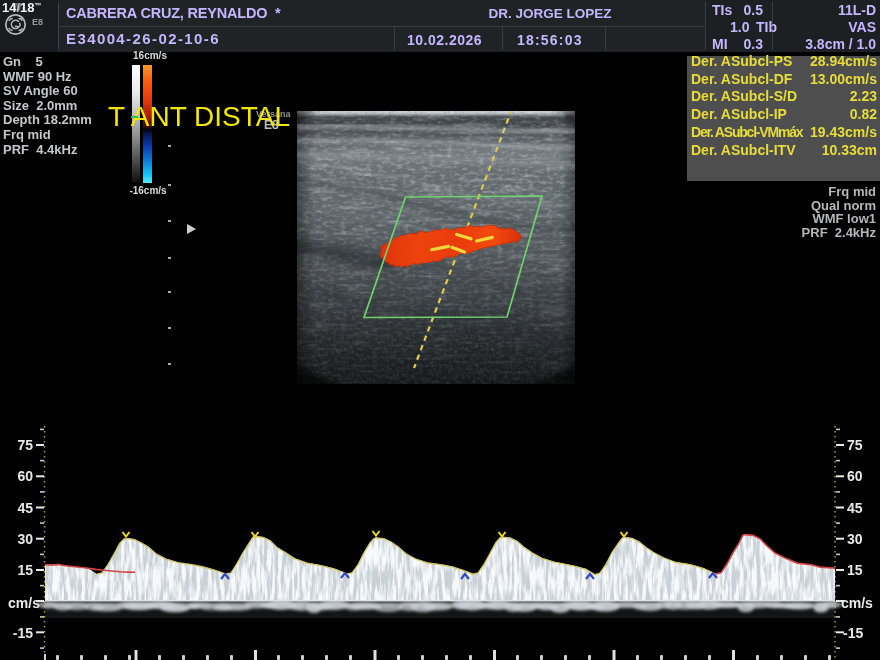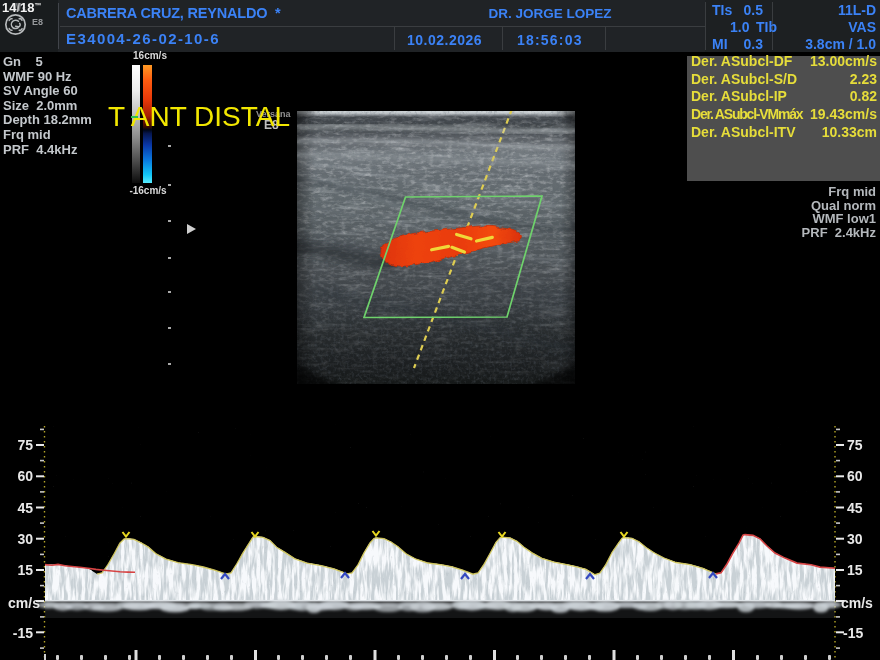--- a/index.html
+++ b/index.html
@@ -1,19 +1,19 @@
 <!DOCTYPE html>
 <html><head>
 <meta charset="utf-8">
 <style>
   html,body{margin:0;padding:0;background:#000;}
   body{width:880px;height:660px;position:relative;overflow:hidden;
        font-family:"Liberation Sans",sans-serif;}
   .abs{position:absolute;}
-  .hdr{color:#3b82f6;font-weight:bold;}
+  .hdr{color:#c4b5fd;font-weight:bold;}
   .mrow{display:flex;justify-content:space-between;white-space:nowrap;}
   .mv{letter-spacing:0;}
 </style>
 </head>
 <body>
 
 <div class="abs" style="left:0;top:0;width:880px;height:52px;background:#191c1e;"></div>
 <div class="abs" style="left:58px;top:0;width:647px;height:52px;background:#202326;"></div>
 <div class="abs" style="left:705px;top:0;width:175px;height:52px;background:#1d2022;"></div>
 
@@ -48,20 +48,24 @@
 <div class="abs hdr" style="left:712px;top:36px;font-size:14px;">MI</div>
 <div class="abs hdr" style="left:730px;top:2px;width:33px;text-align:right;font-size:14px;">0.5</div>
 <div class="abs hdr" style="left:730px;top:19px;width:33px;text-align:left;font-size:14px;">1.0</div>
 <div class="abs hdr" style="left:730px;top:36px;width:33px;text-align:right;font-size:14px;">0.3</div>
 <div class="abs hdr" style="left:760px;top:2px;width:116px;text-align:right;font-size:14px;">11L-D</div>
 <div class="abs hdr" style="left:760px;top:19px;width:116px;text-align:right;font-size:14px;">VAS</div>
 <div class="abs hdr" style="left:760px;top:36px;width:116px;text-align:right;font-size:14px;">3.8cm / 1.0</div>
 
 <div class="abs" style="left:687px;top:56px;width:193px;height:125px;background:#4e4e4e;"></div>
 <div class="abs" style="left:691px;top:53px;width:186px;height:128px;color:#e6dd3a;font-weight:bold;font-size:14px;line-height:17.7px;">
+  <div class="mrow">
+      <span>Der. ASubcl-PS</span>
+      <span class="mv">28.94cm/s</span>
+    </div>
   <div class="mrow">
       <span>Der. ASubcl-DF</span>
       <span class="mv">13.00cm/s</span>
     </div>
   <div class="mrow">
       <span>Der. ASubcl-S/D</span>
       <span class="mv">2.23</span>
     </div>
   <div class="mrow">
       <span>Der. ASubcl-IP</span>

